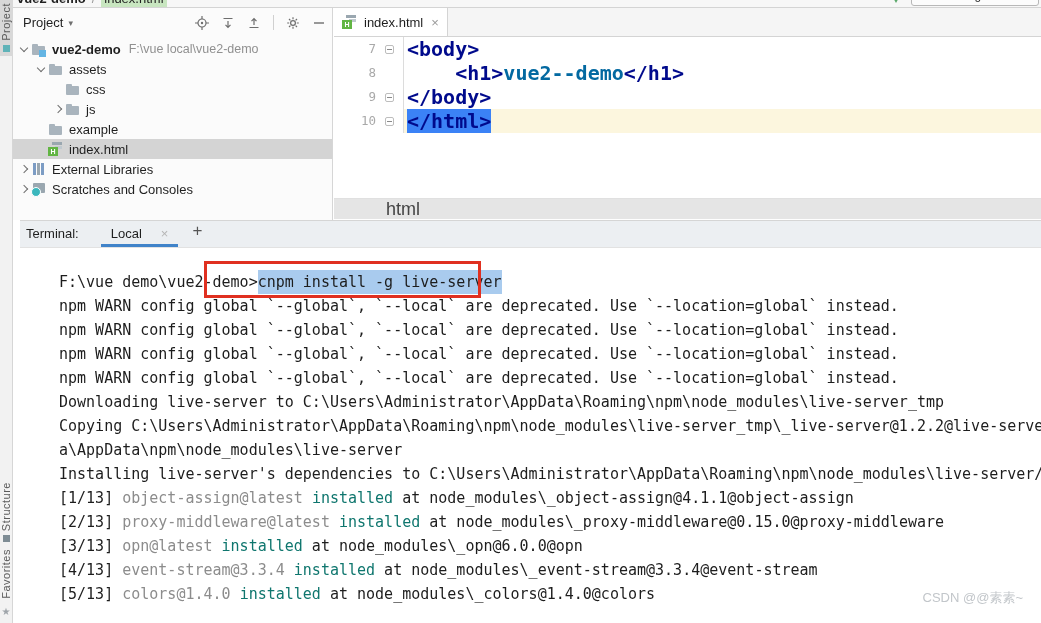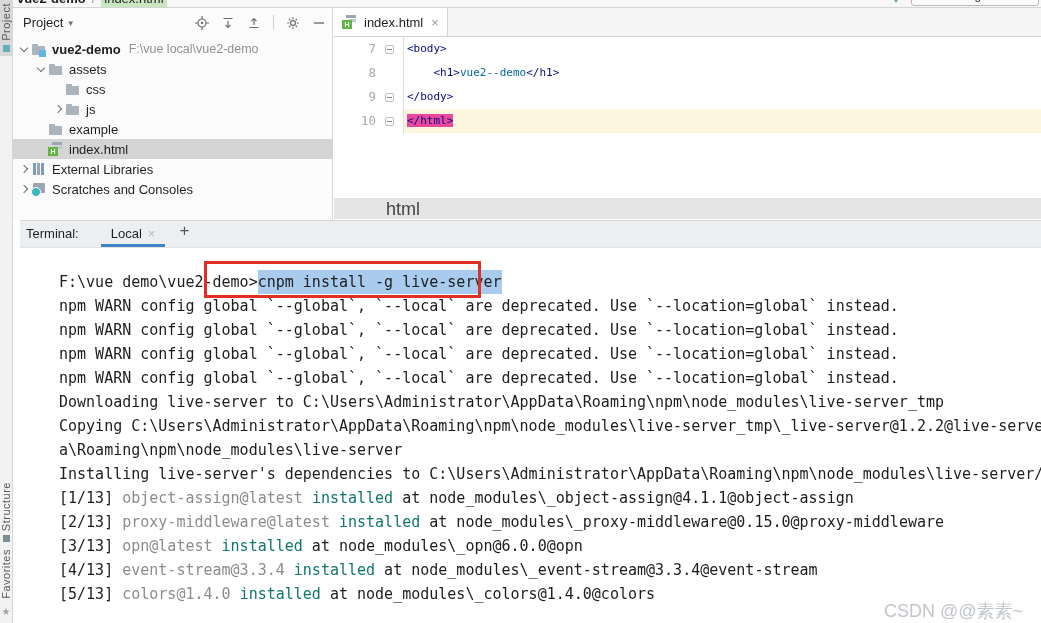--- a/index.html
+++ b/index.html
@@ -86,48 +86,48 @@
   .tab-close { color:#9a9a9a; font-size:13px; margin-left:2px; cursor:pointer; }
   .code-area { height:161px; overflow:hidden; font-family:"DejaVu Sans Mono", monospace; }
   .eline { display:flex; height:24px; line-height:24px; }
   .gut { width:70px; flex:none; display:flex; align-items:center; border-right:1px solid #DCDCDC; }
   .lnum { width:42px; text-align:right; color:#A9A9A9; font-size:12.5px;
           font-family:"DejaVu Sans Mono", monospace; }
   .fold { width:9px; height:9px; margin-left:9px; border:1px solid #BDBDBD; border-radius:2px;
           position:relative; visibility:hidden; }
   .fold.show { visibility:visible; }
   .fold.show::after { content:''; position:absolute; left:1px; top:3px; width:5px; height:1px; background:#8a8a8a; }
-  .codecell { flex:1; white-space:pre; font-size:11px; padding-left:3px; }
+  .codecell { flex:1; white-space:pre; font-size:20px; padding-left:3px;font-weight:bold; }
   .eline.cur .codecell { background:#FCF6DE; }
   .seg-tag { color:#000A8C; }
   .seg-plain { color:#0369a1; }
-  .seg-hl { background:#ec4899; }
+  .seg-hl { background:#3b82f6; }
   .crumbbar { height:21px; background:#e5e5e5; border-top:1px solid #E0E0E0;
               font-size:18px; color:#444; line-height:21px; padding-left:52px; }
 
   
   .terminal { position:absolute; left:20px; top:220px; width:1028px; height:403px; background:#fff; }
   .term-header { height:28px; background:#ECEFF2; border-top:1px solid #D5D5D5;
                  border-bottom:1px solid #E2E2E2; display:flex; align-items:flex-end;
                  padding:0 0 0 6px; font-size:13px; color:#1f1f1f; }
   .term-title { padding-bottom:6px; }
-  .term-tab { position:relative; margin-left:22px; padding:0 10px 6px; display:flex; gap:6px; align-items:center; }
+  .term-tab { position:relative; margin-left:22px; padding:0 10px 6px; display:flex; gap:19px; align-items:center; }
   .term-tab::after { content:''; position:absolute; left:0; right:0; bottom:0; height:3px; background:#4083C9; }
   .term-tab .close { color:#B5B5B5; font-size:13px; }
   .term-plus { margin-left:14px; padding-bottom:6px; font-size:17px; color:#555; }
   .term-out { padding:22px 0 0 12px; font-family:"DejaVu Sans Mono", monospace; font-size:15px; }
   .tline { height:24px; line-height:24px; white-space:pre; overflow:hidden;margin-left:27px; }
   .ts-p { color:#1d1d1d; }
   .ts-g { color:#8c8c8c; }
   .ts-ok { color:#0f766e; }
   .ts-sel { background:#A9CBEE; color:#1d1d1d; padding:3px 0; }
 
   .red-box { position:absolute; left:204px; top:261px; width:277px; height:37px;
              border:3px solid #E03020; z-index:9; pointer-events:none; }
-  .watermark { position:absolute; right:18px; bottom:0; font-size:18px; color:#C2C6CA; }
+  .watermark { position:absolute; right:18px; bottom:16px; font-size:13px; color:#C2C6CA; }
 </style>
 </head>
 <body>
 
 <div class="app">
 
   <div class="strip">
     <div class="strip-tab active">
       <span class="vlabel">Project</span>
       <span class="sq-icon teal"></span>
@@ -303,21 +303,21 @@
       <span class="term-plus">+</span>
     </div>
     <div class="term-out">
         <div class="tline"><span class="ts-p">F:\vue demo\vue2-demo&gt;</span><span class="ts-sel">cnpm install -g live-server</span></div>
         <div class="tline"><span class="ts-p">npm WARN config global `--global`, `--local` are deprecated. Use `--location=global` instead.</span></div>
         <div class="tline"><span class="ts-p">npm WARN config global `--global`, `--local` are deprecated. Use `--location=global` instead.</span></div>
         <div class="tline"><span class="ts-p">npm WARN config global `--global`, `--local` are deprecated. Use `--location=global` instead.</span></div>
         <div class="tline"><span class="ts-p">npm WARN config global `--global`, `--local` are deprecated. Use `--location=global` instead.</span></div>
         <div class="tline"><span class="ts-p">Downloading live-server to C:\Users\Administrator\AppData\Roaming\npm\node_modules\live-server_tmp</span></div>
         <div class="tline"><span class="ts-p">Copying C:\Users\Administrator\AppData\Roaming\npm\node_modules\live-server_tmp\_live-server@1.2.2@live-server to</span></div>
-        <div class="tline"><span class="ts-p">a\Roaming\npm\node_modules\live-server</span></div>
+        <div class="tline"><span class="ts-p">a\AppData\npm\node_modules\live-server</span></div>
         <div class="tline"><span class="ts-p">Installing live-server's dependencies to C:\Users\Administrator\AppData\Roaming\npm\node_modules\live-server/node_</span></div>
         <div class="tline"><span class="ts-p">[1/13] </span><span class="ts-g">object-assign@latest </span><span class="ts-ok">installed</span><span class="ts-p"> at node_modules\_object-assign@4.1.1@object-assign</span></div>
         <div class="tline"><span class="ts-p">[2/13] </span><span class="ts-g">proxy-middleware@latest </span><span class="ts-ok">installed</span><span class="ts-p"> at node_modules\_proxy-middleware@0.15.0@proxy-middleware</span></div>
         <div class="tline"><span class="ts-p">[3/13] </span><span class="ts-g">opn@latest </span><span class="ts-ok">installed</span><span class="ts-p"> at node_modules\_opn@6.0.0@opn</span></div>
         <div class="tline"><span class="ts-p">[4/13] </span><span class="ts-g">event-stream@3.3.4 </span><span class="ts-ok">installed</span><span class="ts-p"> at node_modules\_event-stream@3.3.4@event-stream</span></div>
         <div class="tline"><span class="ts-p">[5/13] </span><span class="ts-g">colors@1.4.0 </span><span class="ts-ok">installed</span><span class="ts-p"> at node_modules\_colors@1.4.0@colors</span></div>
       </div>
   </div>
 
   <div class="red-box"></div>

